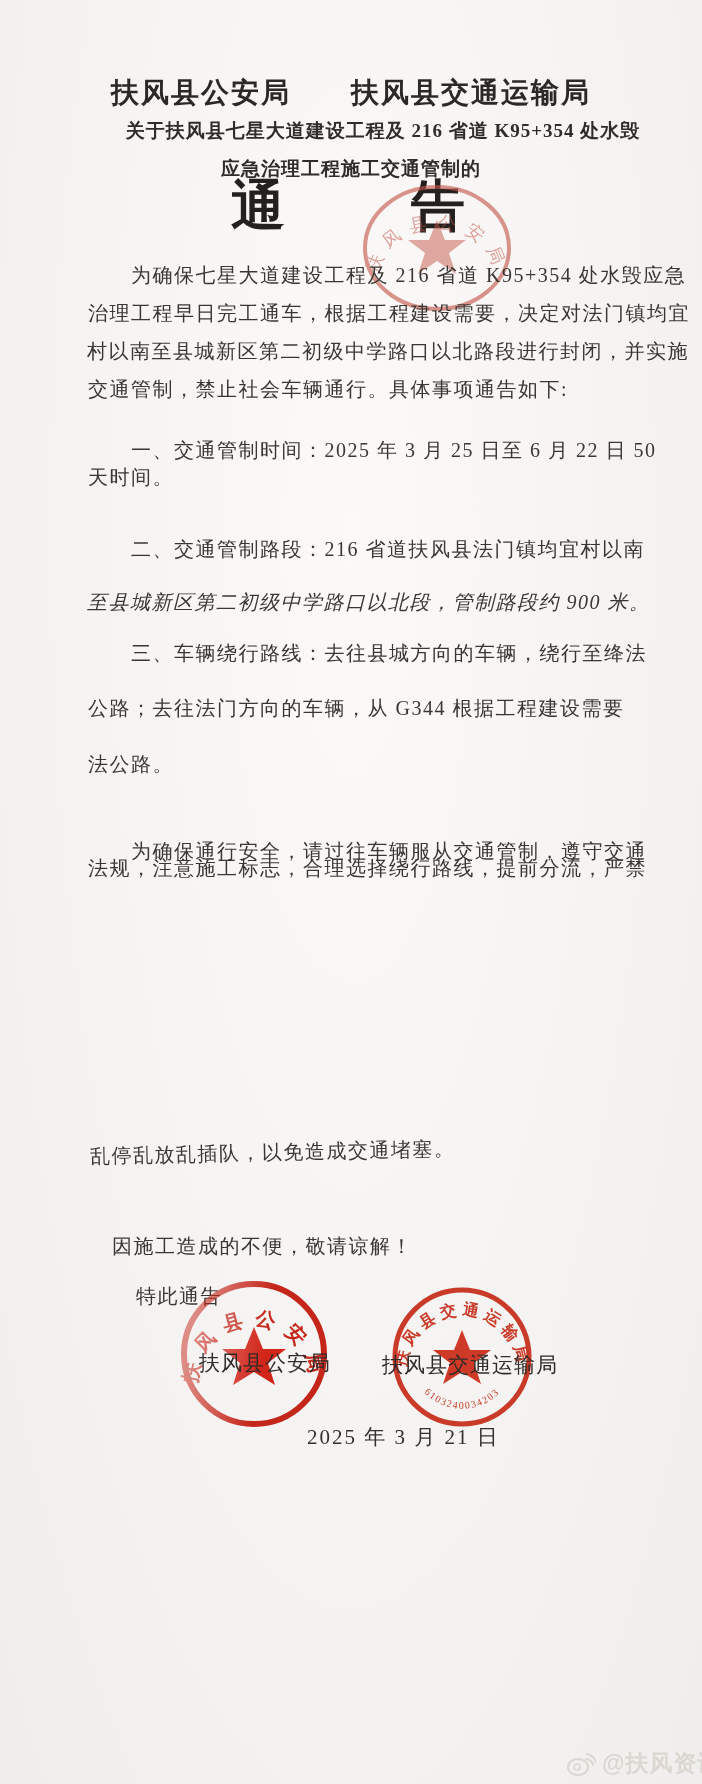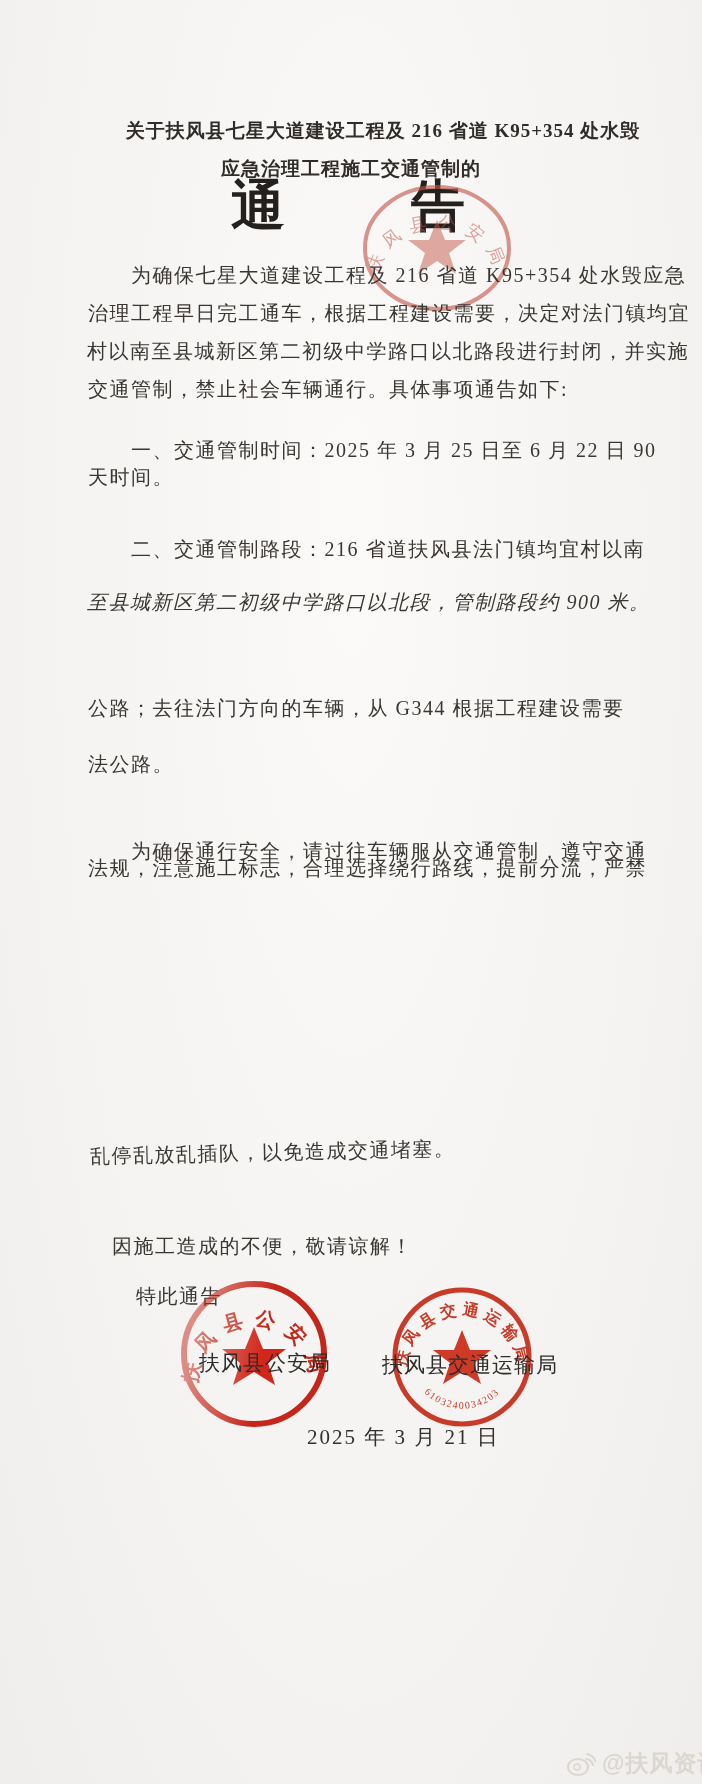--- a/index.html
+++ b/index.html
@@ -30,20 +30,21 @@
   .date-line{font-size:21px;color:#33302d;letter-spacing:2px;}
   .watermark{display:flex;align-items:center;gap:6px;color:#dbd6d0;}
   .watermark-text{font-size:23px;font-weight:bold;letter-spacing:1px;
     font-family:"Liberation Sans","DejaVu Sans",sans-serif;}
 </style>
 </head>
 <body>
 
 <div class="page">
 
+  <div class="abs center hdr" style="top:74px;">扶风县公安局　　扶风县交通运输局</div>
 
   <div class="abs center sub" style="top:118px;padding-left:32px;">关于扶风县七星大道建设工程及 216 省道 K95+354 处水毁</div>
   <div class="abs center big-title" style="top:170px;">通　　告</div>
 
   <div class="abs center sub" style="top:156px;">应急治理工程施工交通管制的</div>
 
   <svg class="stamp-svg stamp-faded" style="left:360px;top:182px;" width="154" height="132" viewBox="0 0 154 132">
     <ellipse cx="77" cy="66" rx="72" ry="61" fill="none" stroke="#c4564a" stroke-width="4"></ellipse>
     <polygon points="77,38 85,58 106,58 89,71 96,92 77,79 58,92 65,71 48,58 69,58" fill="#c4564a" opacity="0.8"></polygon>
     <defs>
@@ -52,26 +53,27 @@
     <text font-size="18" fill="#c4564a" letter-spacing="9" opacity="0.85">
       <textPath href="#arcTop" startOffset="50%" text-anchor="middle">扶风县公安局</textPath>
     </text>
   </svg>
 
   <div class="abs bline" style="left:131px;top:262px;">为确保七星大道建设工程及 216 省道 K95+354 处水毁应急</div>
   <div class="abs bline" style="left:88px;top:300px;">治理工程早日完工通车，根据工程建设需要，决定对法门镇均宜</div>
   <div class="abs bline" style="left:87px;top:338px;">村以南至县城新区第二初级中学路口以北路段进行封闭，并实施</div>
   <div class="abs bline" style="left:88px;top:376px;">交通管制，禁止社会车辆通行。具体事项通告如下:</div>
 
-  <div class="abs bline" style="left:131px;top:437px;">一、交通管制时间：2025 年 3 月 25 日至 6 月 22 日 90</div>
+  <div class="abs bline" style="left:131px;top:437px;">一、交通管制时间：2025 年 3 月 25 日至 6 月 22 日 50</div>
   <div class="abs bline" style="left:88px;top:464px;">天时间。</div>
 
   <div class="abs bline" style="left:131px;top:536px;">二、交通管制路段：216 省道扶风县法门镇均宜村以南</div>
   <div class="abs bline" style="left:87px;top:589px;font-style:italic;">至县城新区第二初级中学路口以北段，管制路段约 900 米。</div>
 
+  <div class="abs bline" style="left:131px;top:640px;">三、车辆绕行路线：去往县城方向的车辆，绕行至绛法</div>
   <div class="abs bline" style="left:88px;top:695px;">公路；去往法门方向的车辆，从 G344 根据工程建设需要</div>
   <div class="abs bline" style="left:88px;top:751px;">法公路。</div>
 
   <div class="abs bline" style="left:131px;top:794px;margin-top:44px;">为确保通行安全，请过往车辆服从交通管制，遵守交通</div>
   <div class="abs bline" style="left:88px;top:855px;">法规，注意施工标志，合理选择绕行路线，提前分流，严禁</div>
   <div class="abs bline tilted" style="left:90px;top:1143px;">乱停乱放乱插队，以免造成交通堵塞。</div>
 
   <div class="abs bline" style="left:112px;top:1233px;">因施工造成的不便，敬请谅解！</div>
   <div class="abs bline" style="left:136px;top:1283px;">特此通告</div>
 

